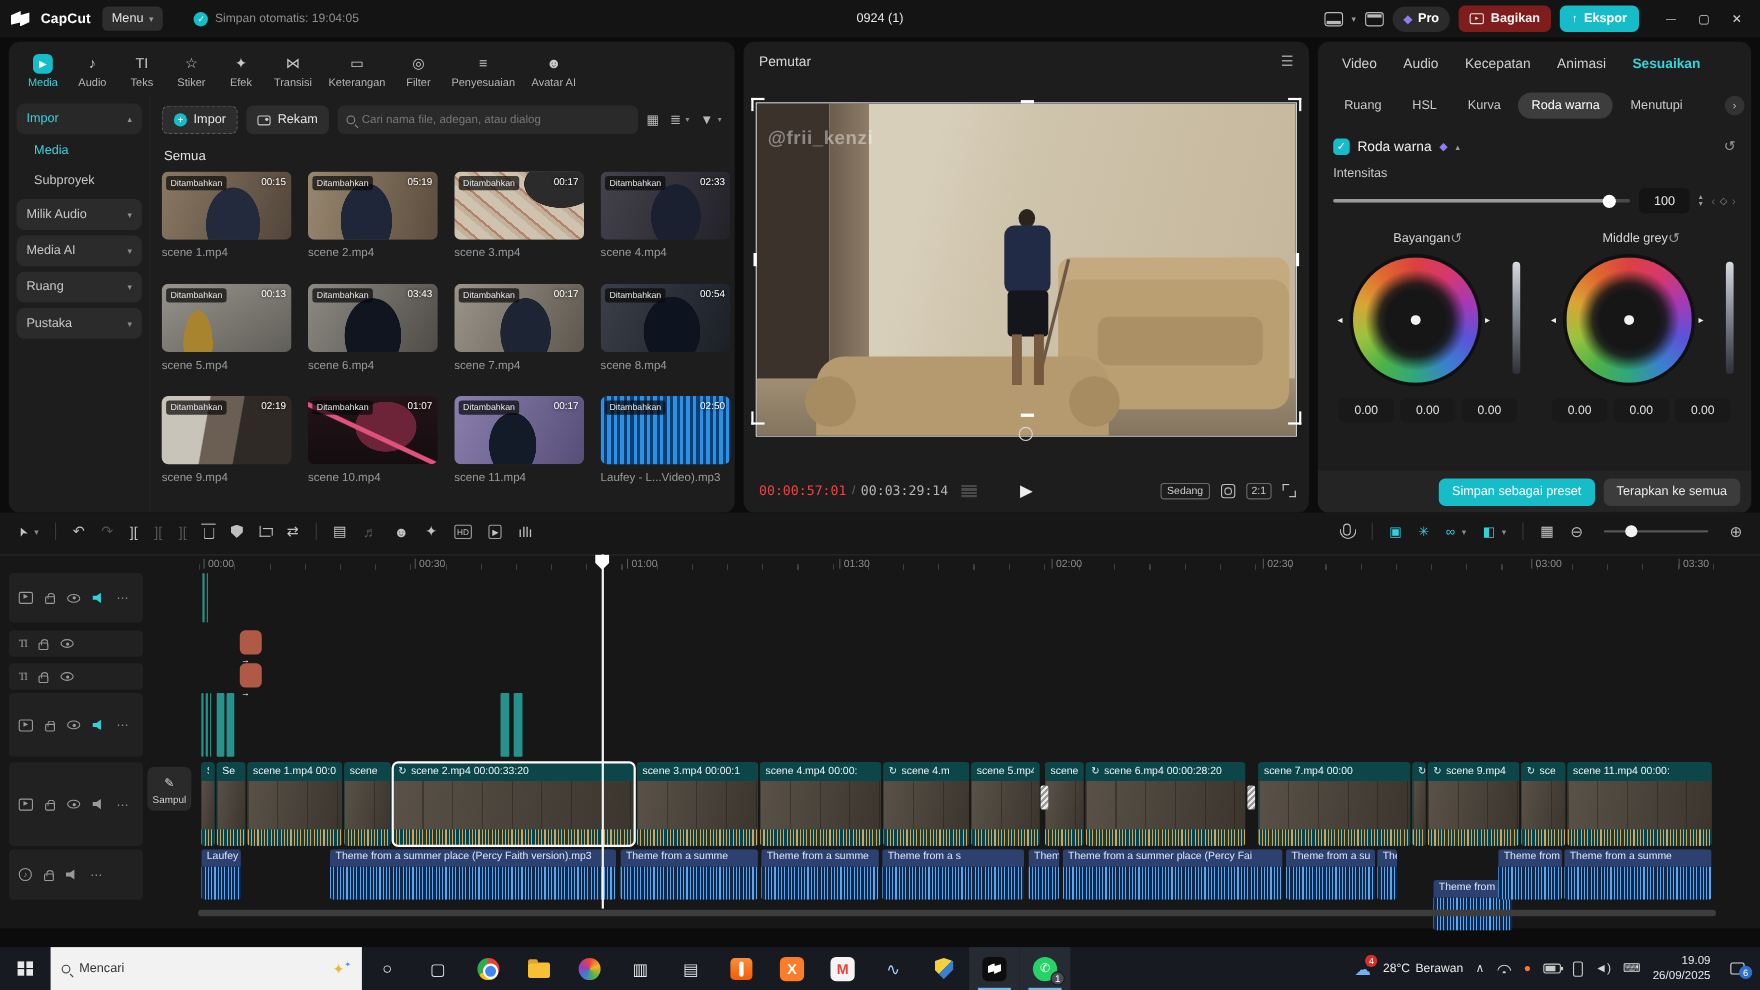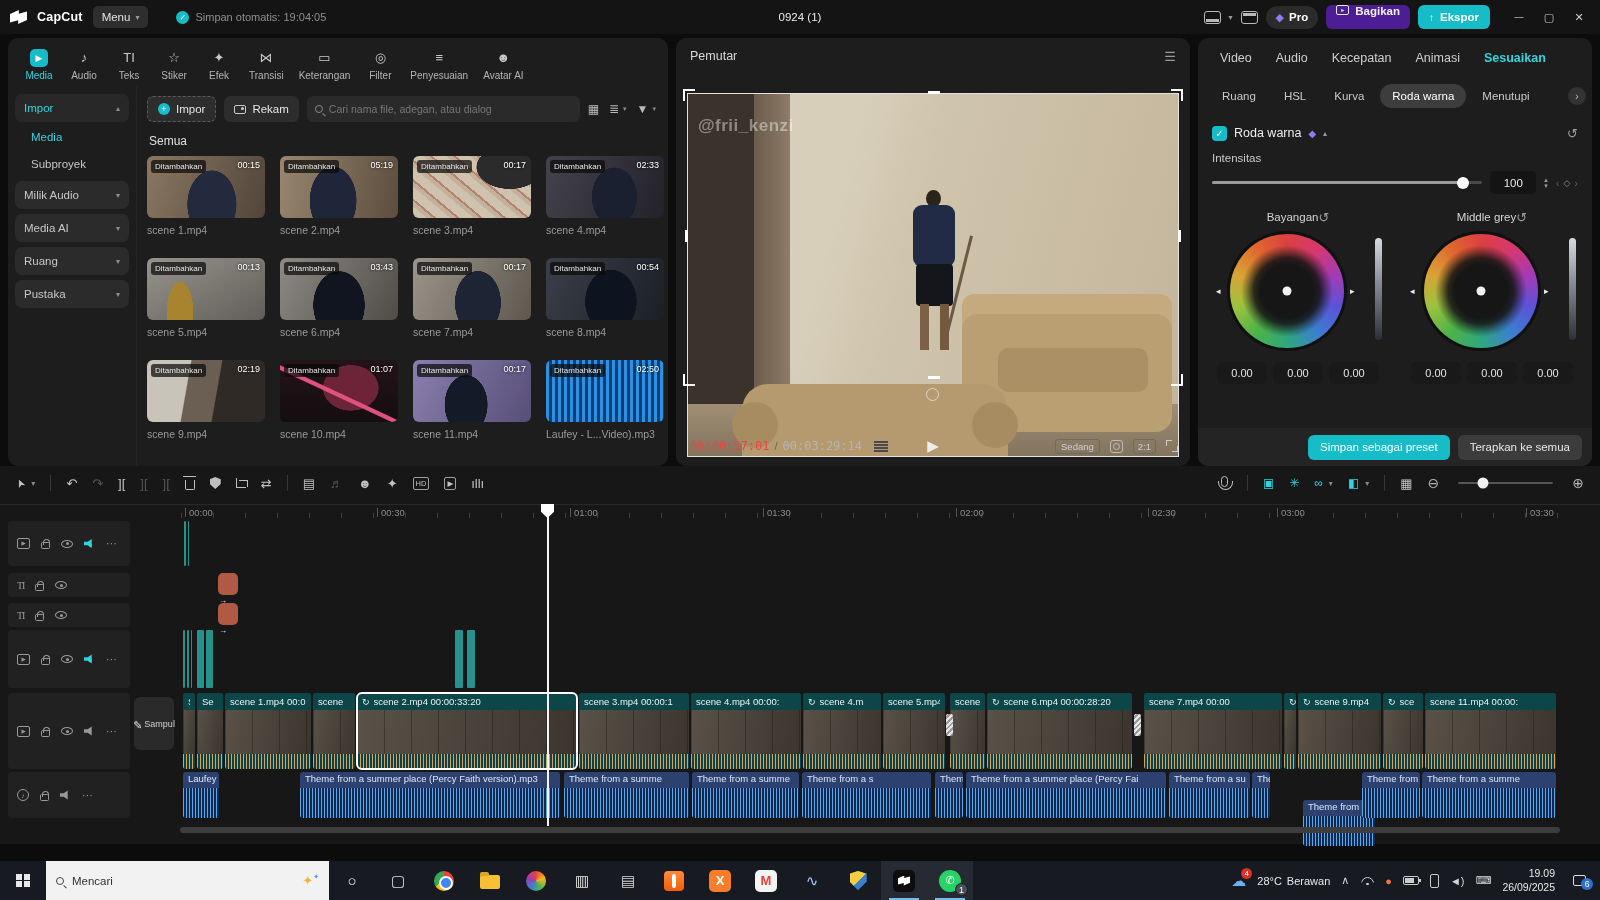--- a/index.html
+++ b/index.html
@@ -17,21 +17,21 @@
 .autosave .ck{width:13px;height:13px;border-radius:50%;background:#17bcc9;color:#fff;font-size:8px;display:flex;align-items:center;justify-content:center}
 .autosave .ck::before{content:"✓"}
 #doc-title{position:absolute;left:0;right:0;text-align:center;font-size:11.5px;color:#e8e8e8;pointer-events:none}
 .tb-right{position:absolute;right:8px;display:flex;align-items:center;gap:8px}
 .lay-ic{width:17px;height:13px;border:1.5px solid #b9b9b9;border-radius:3px;position:relative}
 .lay-ic::after{content:"";position:absolute;left:1px;right:1px;bottom:1px;height:3px;background:#b9b9b9}
 .lay-ic.alt::after{left:1px;right:1px;top:1px;height:3px}
 .ddv{font-size:8px;color:#9a9a9a}
 .pro-btn{height:23px;background:#2b2b2b;border-radius:12px;display:flex;align-items:center;gap:5px;padding:0 10px;font-size:11.5px;color:#fff;font-weight:bold}
 .diamond{color:#8e7cf3;font-size:11px}
-.share-btn{height:24px;background:#4c1d95;border-radius:6px;display:flex;gap:6px;padding:0 10px;font-size:11.5px;color:#f0f0f0;font-weight:bold}
+.share-btn{height:24px;background:#7f1d1d;border-radius:6px;display:flex;align-items:center;gap:6px;padding:0 10px;font-size:11.5px;color:#f0f0f0;font-weight:bold}
 .share-ic{width:13px;height:10px;border:1.3px solid #e8e8e8;border-radius:2px;position:relative;font-size:6px;color:#e8e8e8;text-align:center;line-height:8px}
 .share-ic::before{content:"▸"}
 .export-btn{height:24px;background:#17bcc9;border-radius:6px;display:flex;align-items:center;gap:6px;padding:0 11px;font-size:11.5px;color:#fff;font-weight:bold}
 .export-ic::before{content:"↑";font-size:10px;color:#fff;font-weight:bold}
 .win-group{display:flex;align-items:center;gap:4px;margin-left:8px}
 .win-btn{width:26px;height:22px;display:flex;align-items:center;justify-content:center;color:#cfcfcf;font-size:11px}
 .win-btn.min::before{content:"—";font-size:9px}
 .win-btn.max::before{content:"▢";font-size:11px}
 .win-btn.close::before{content:"✕"}
 
@@ -80,21 +80,21 @@
 .thumb{width:118px;height:62px;border-radius:6px;position:relative;background:#333;overflow:hidden}
 .m-badge{position:absolute;left:4px;top:4px;background:rgba(10,10,10,.72);color:#e5e5e5;font-size:8px;padding:2px 4px;border-radius:3px}
 .m-dur{position:absolute;right:5px;top:4px;color:#fff;font-size:9px;text-shadow:0 0 3px rgba(0,0,0,.9)}
 .m-name{font-size:10.5px;color:#9a9a9a;margin-top:6px;white-space:nowrap;overflow:hidden;text-overflow:ellipsis}
 
 
 #pl-head{height:36px;display:flex;align-items:center;justify-content:space-between;padding:0 14px}
 #pl-head .ttl{font-size:12.5px;color:#d8d8d8}
 .burger::before{content:"☰";color:#9a9a9a;font-size:13px}
 #stage{position:absolute;left:0;right:0;top:36px;bottom:40px}
-#vframe{position:absolute;left:11px;top:19px;width:492px;height:364px;background:#111;border:1.5px solid #e2e2e2;overflow:hidden}
+#vframe{position:absolute;left:11px;top:19px;width:492px;height:304px;background:#111;border:1.5px solid #e2e2e2;overflow:hidden}
 .wall{position:absolute;inset:0;background:linear-gradient(105deg,#d8cfbb 0 30%,#cfc4ac 45%,#c3b59b)}
 .door{position:absolute;left:0;top:0;width:66px;height:100%;background:#3a322b}
 .door2{position:absolute;left:66px;top:0;width:36px;height:100%;background:linear-gradient(90deg,#6b5c4c,#8d7c66)}
 .floorband{position:absolute;left:0;bottom:0;width:100%;height:52px;background:linear-gradient(#a08e74,#83745e)}
 .couchL{position:absolute;left:54px;bottom:-14px;width:266px;height:86px;background:#b49a6e;border-radius:26px 26px 0 0}
 .armL{position:absolute;left:44px;bottom:8px;width:46px;height:46px;background:#a68c60;border-radius:50%}
 .armR{position:absolute;left:284px;bottom:8px;width:46px;height:46px;background:#a68c60;border-radius:50%}
 .couchR{position:absolute;right:6px;bottom:24px;width:210px;height:118px;background:#b99f72;border-radius:16px}
 .couchRb{position:absolute;right:6px;bottom:110px;width:210px;height:52px;background:#c4aa7e;border-radius:12px}
 .cushion{position:absolute;right:30px;bottom:64px;width:150px;height:44px;background:#ab9066;border-radius:10px}
@@ -238,21 +238,21 @@
 .clip.selected{outline:2px solid #fff;outline-offset:-1px;border-radius:5px;z-index:5}
 .c-head{height:17px;background:#0c4649;display:flex;align-items:center;gap:4px;padding:0 5px;flex-shrink:0}
 .c-label{color:#e8f4f4;font-size:9.5px;white-space:nowrap;overflow:hidden}
 .spd{color:#d8f6f6;font-size:9px}
 .c-body{flex:1;background:repeating-linear-gradient(90deg,rgba(20,16,12,.35) 0 1px,rgba(0,0,0,0) 1px 27px),linear-gradient(100deg,#5a5248,#3b352e)}
 .c-wave{height:15px;flex-shrink:0;background:repeating-linear-gradient(90deg,rgba(255,178,90,.85) 0 1px,rgba(255,178,90,0) 1px 3px),#0b4347}
 .trans{position:absolute;top:248px;width:7px;height:22px;border-radius:2px;background:repeating-linear-gradient(135deg,#e8e8e8 0 2px,#9a9a9a 2px 4px);z-index:6}
 .aclip{position:absolute;top:306px;height:46px;border-radius:3px;overflow:hidden}
 .a-head{height:16px;background:#2c4170;color:#dbe6fb;font-size:9.5px;padding:1px 5px 0 5px;white-space:nowrap;overflow:hidden}
 .a-wave{height:30px;background:repeating-linear-gradient(90deg,#5fa5e8 0 1px,rgba(0,0,0,0) 1px 3px),#0d2a52}
-#sampul{position:absolute;left:134px;top:231px;width:40px;height:53px;background:#2a2a2a;border-radius:6px;display:flex;flex-direction:row;align-items:center;justify-content:center;gap:2px}
+#sampul{position:absolute;left:134px;top:231px;width:40px;height:40px;background:#2a2a2a;border-radius:6px;display:flex;flex-direction:column;align-items:center;justify-content:center;gap:2px}
 #sampul .pen::before{content:"✎";font-size:11px;color:#ddd}
 #sampul .lb{font-size:9px;color:#cfcfcf}
 #ph-line{position:absolute;left:547px;top:38px;height:322px;width:1.5px;background:#f5f5f5;z-index:30}
 #ph-marker{position:absolute;left:541px;top:38px;width:13px;height:14px;background:#fff;clip-path:polygon(0 0,100% 0,100% 55%,50% 100%,0 55%);z-index:31}
 #tl-scroll{position:absolute;left:180px;right:40px;top:361px;height:6px;background:#3d3d3d;border-radius:3px}
 
 
 #taskbar{position:absolute;left:0;top:861px;width:1600px;height:39px;background:#171a21;display:flex;align-items:center}
 #start{width:46px;height:39px;display:flex;align-items:center;justify-content:center}
 .win-logo{width:14px;height:14px;display:grid;grid-template-columns:6px 6px;grid-template-rows:6px 6px;gap:1.5px}
@@ -788,21 +788,21 @@
           <b style="font-weight:normal">01:30</b>
         </span>
         <span class="rl" style="left: 956px;">
           <i class="tick"></i>
           <b style="font-weight:normal">02:00</b>
         </span>
         <span class="rl" style="left: 1148px;">
           <i class="tick"></i>
           <b style="font-weight:normal">02:30</b>
         </span>
-        <span class="rl" style="left: 1277px;">
+        <span class="rl" style="left: 1392px;">
           <i class="tick"></i>
           <b style="font-weight:normal">03:00</b>
         </span>
         <span class="rl" style="left: 1526px;">
           <i class="tick"></i>
           <b style="font-weight:normal">03:30</b>
         </span>
       </div>
 
     <div class="thead" style="top:55px;height:45px">

